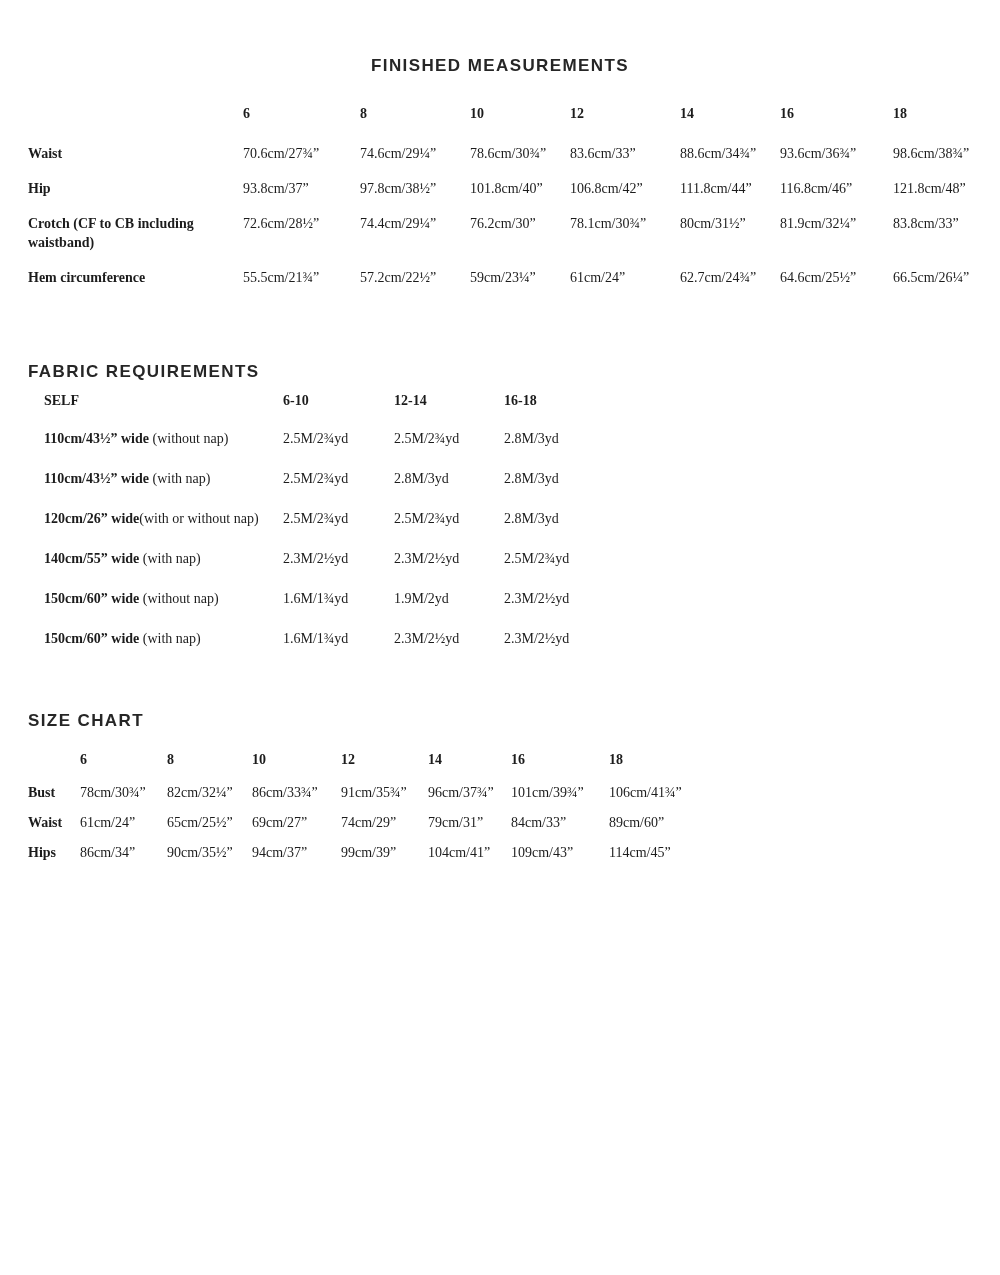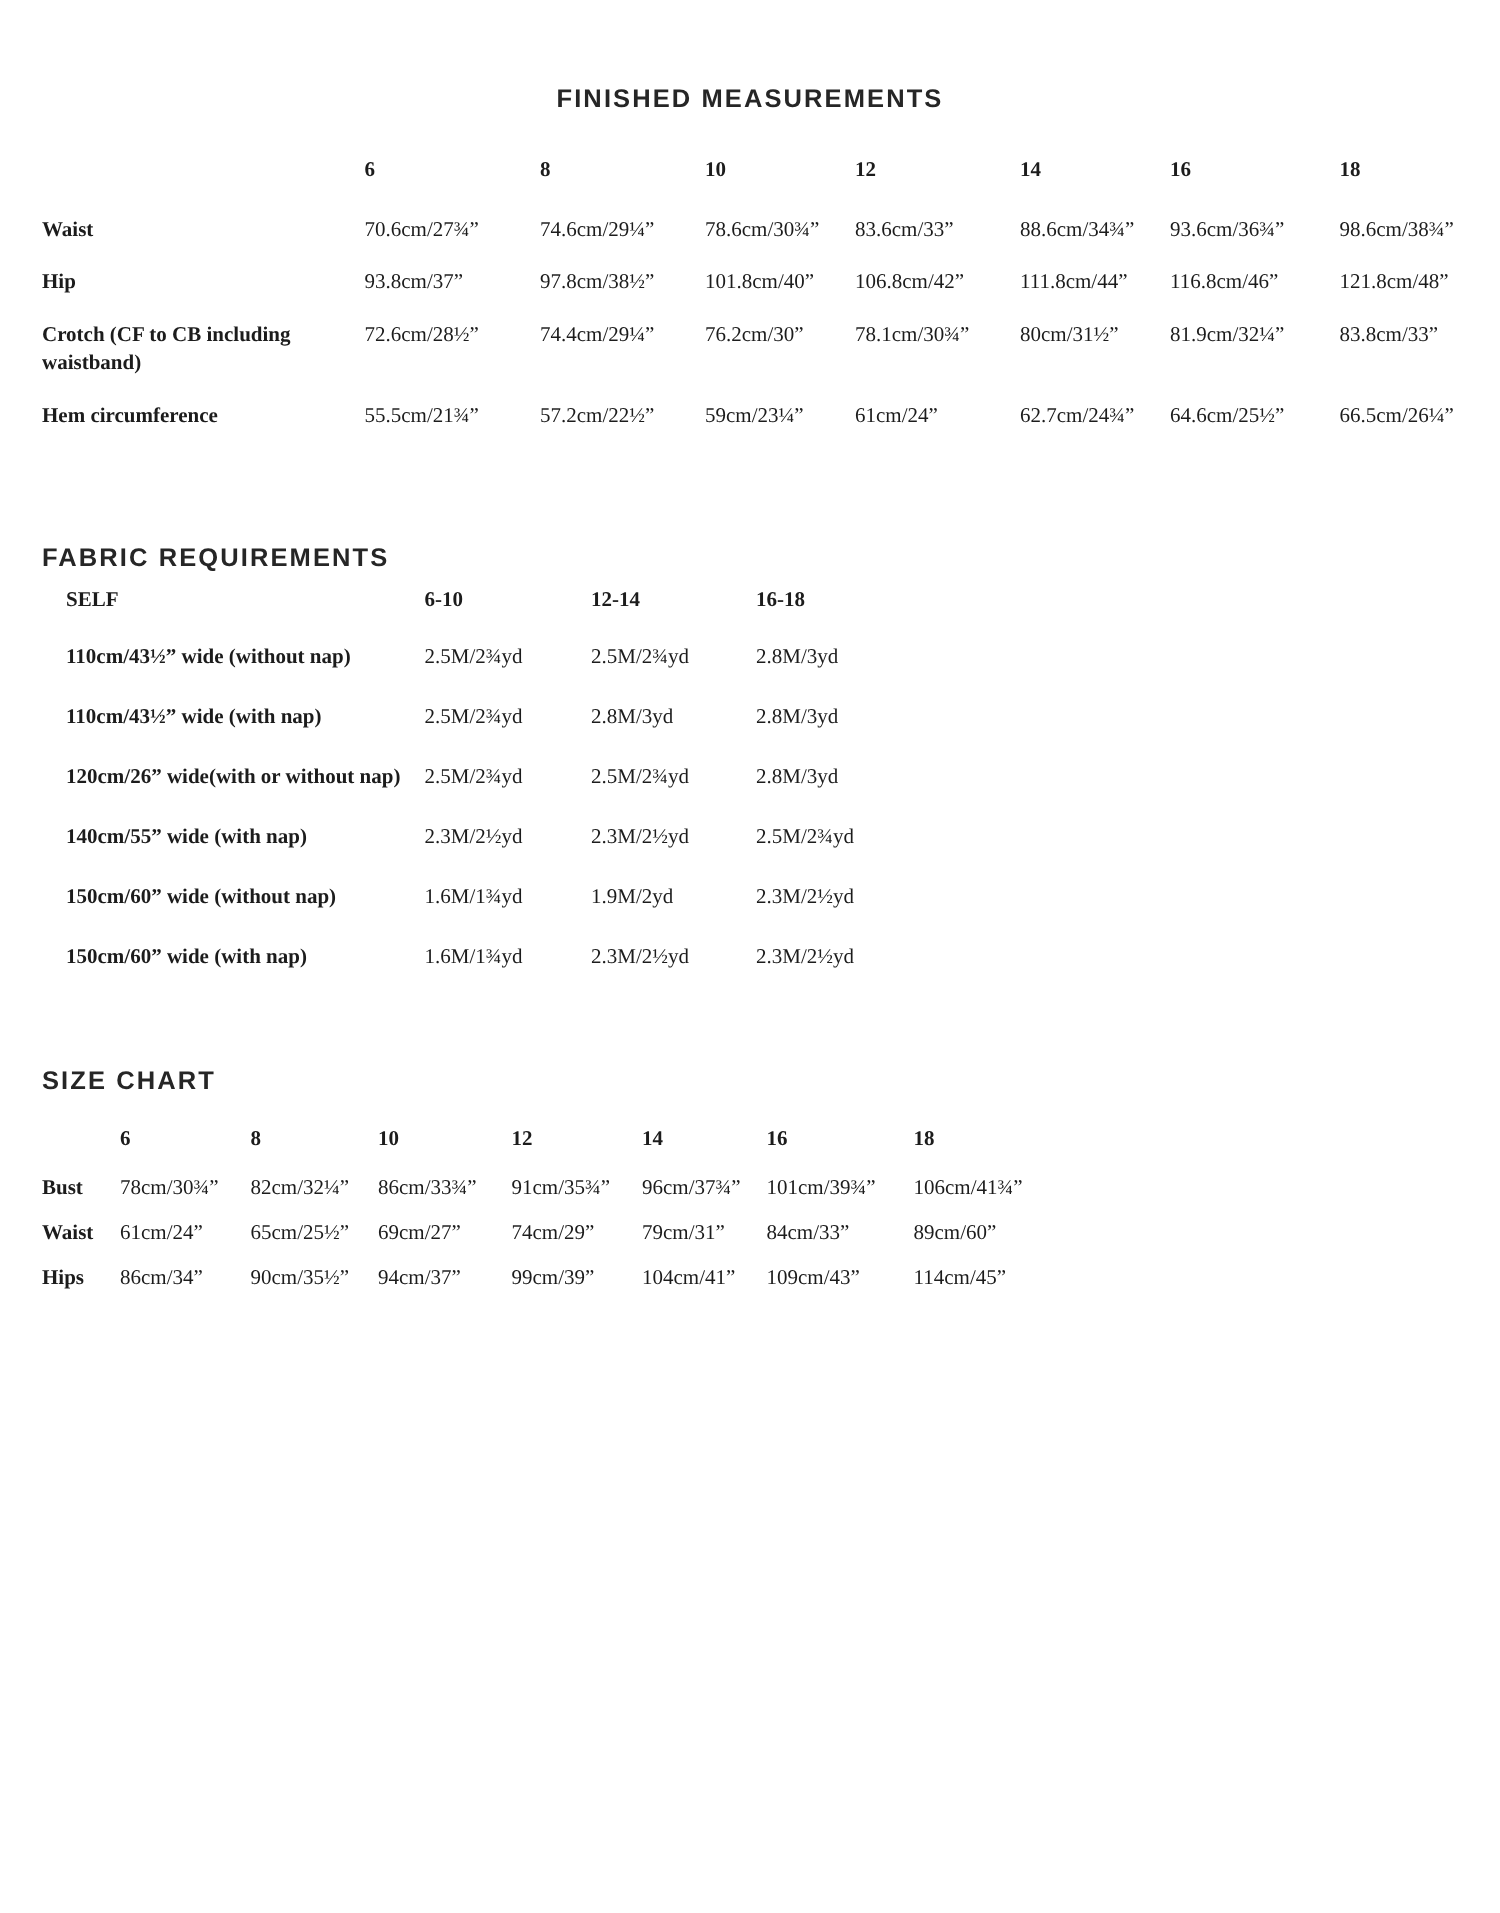--- a/index.html
+++ b/index.html
@@ -23,21 +23,21 @@
   table.tbl th, table.tbl td { text-align:left; vertical-align:top; font-weight:normal; padding:0 6px 16px 0; }
   table.tbl th.lbl { font-weight:bold; }
   table.tbl tr.head th { font-weight:bold; }
 
   #fm-table { position:absolute; top:104px; left:28px; width:972px; }
   #fm-table tr.head th { padding-bottom:21px; }
 
   #fr-table { position:absolute; top:391px; left:44px; width:660px; }
   #fr-table th, #fr-table td { padding-bottom:21px; }
   #fr-table tr.head th { padding-bottom:19px; }
-  #fr-table .note { font-weight:bold; }
+  #fr-table .note { font-weight:normal; }
 
   #sc-table { position:absolute; top:750px; left:28px; width:690px; }
   #sc-table th, #sc-table td { padding-bottom:11px; }
   #sc-table tr.head th { padding-bottom:14px; }
 </style>
 </head>
 <body>
 
 <div class="page">
 

